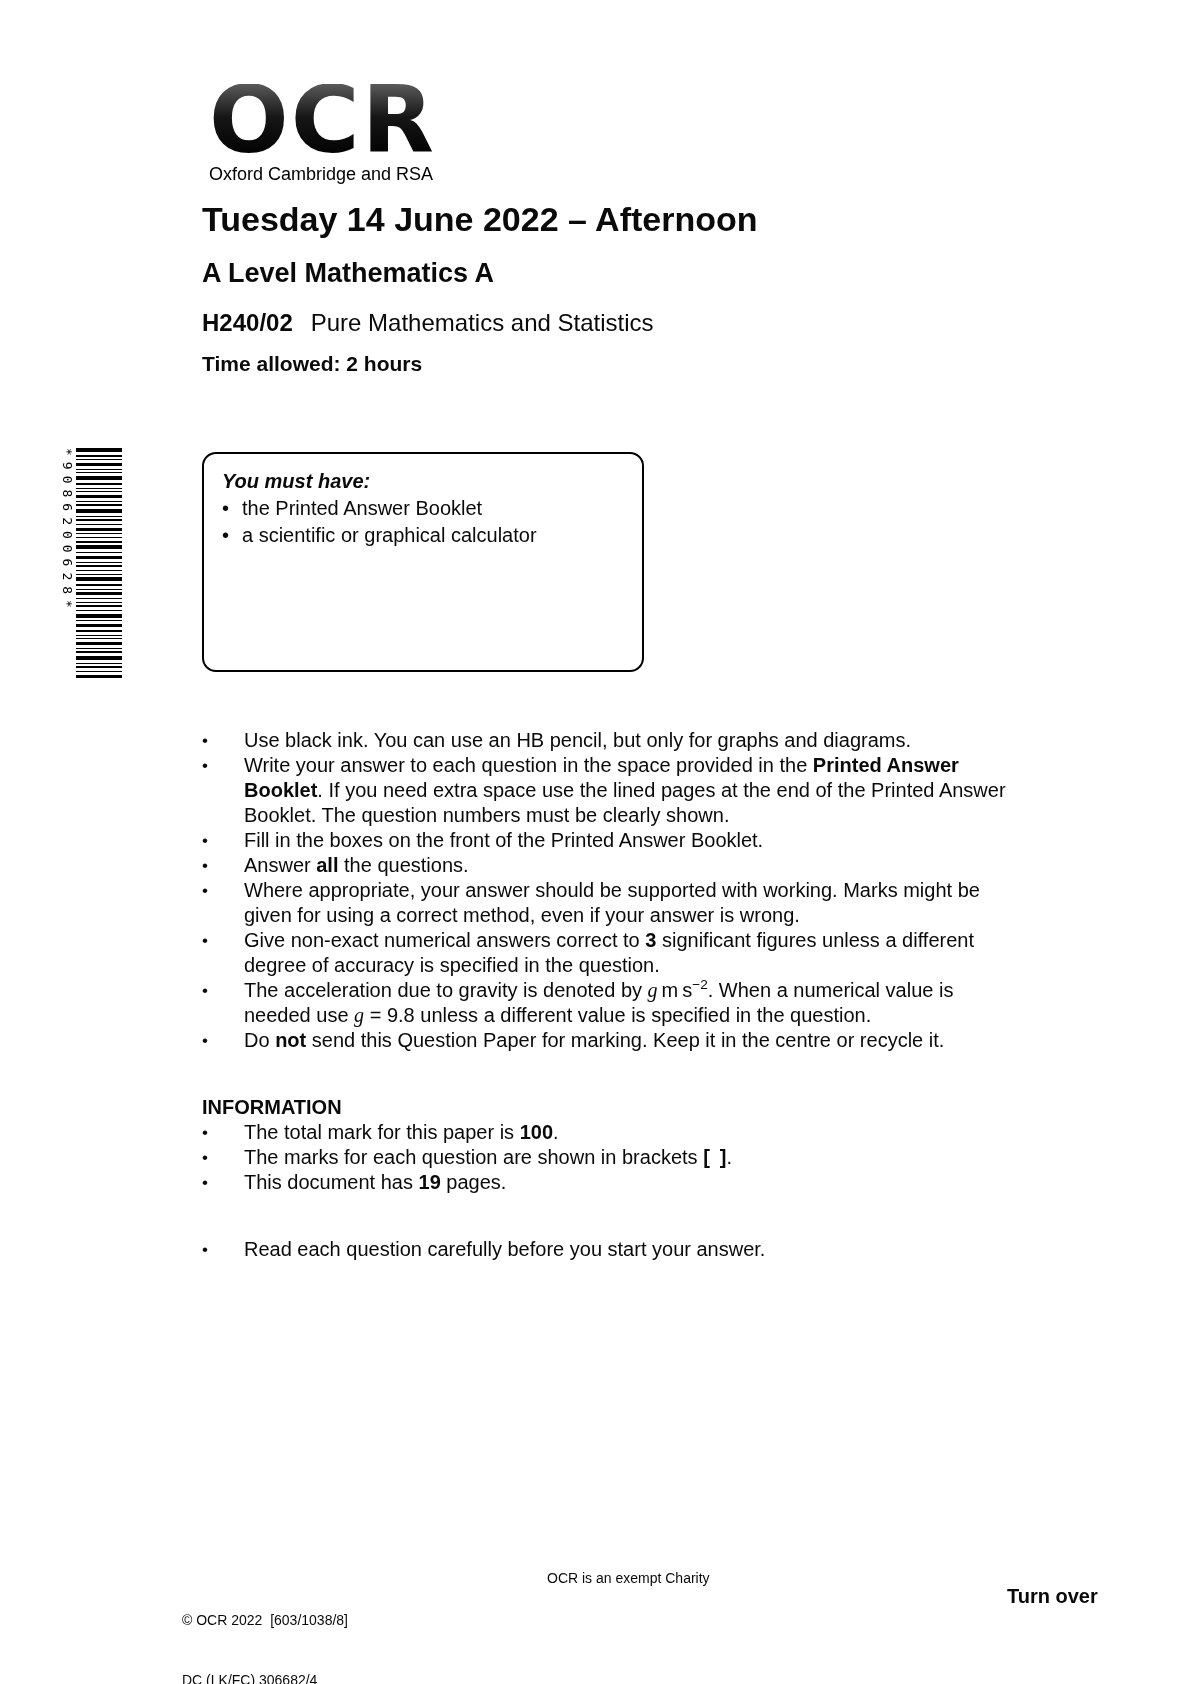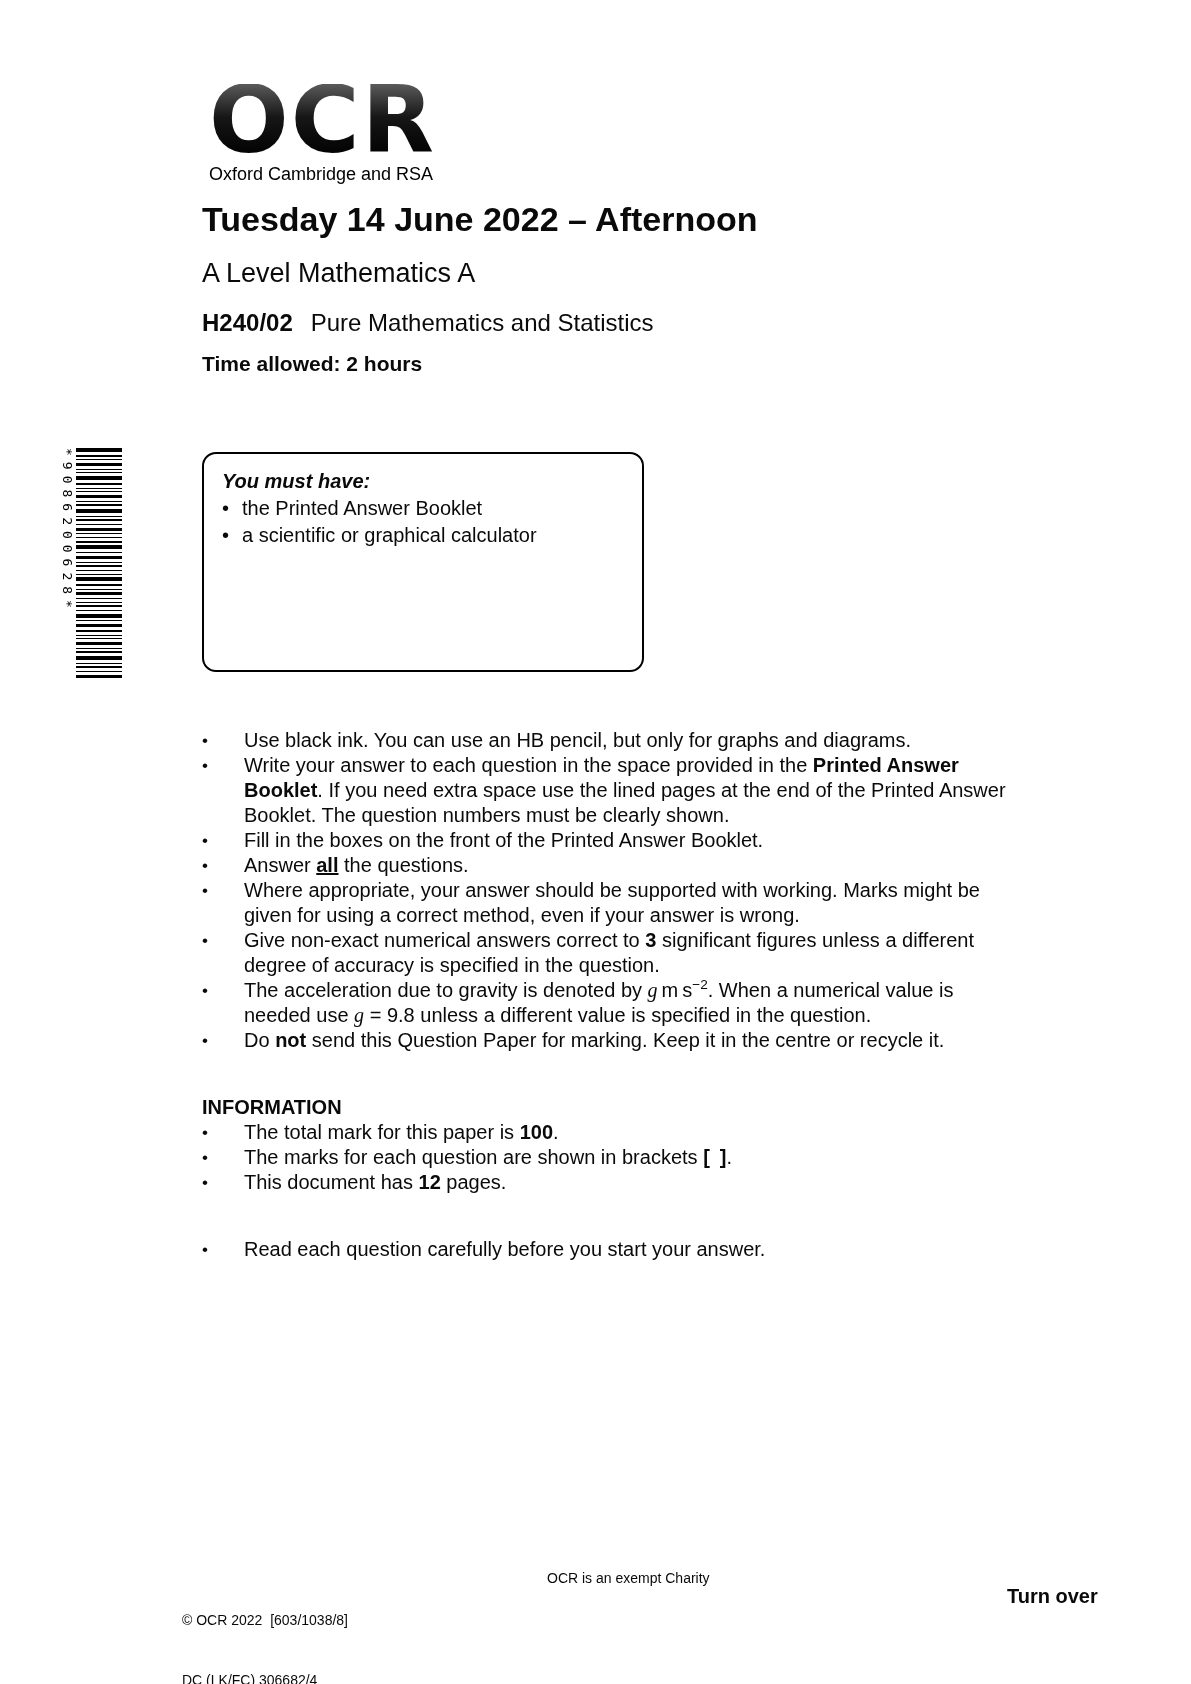--- a/index.html
+++ b/index.html
@@ -27,21 +27,21 @@
     background-clip: text;
     -webkit-text-fill-color: transparent;
     display: inline-block;
     transform: scaleX(1.02);
     transform-origin: left;
   }
   .logo-tagline { font-size: 18px; line-height: 22px; color: #000; margin-top: 5px; }
 
   
   .doc-title { position: absolute; left: 178px; top: 200px; font-size: 34px; font-weight: bold; letter-spacing: 0px; }
-  .doc-qualification { position: absolute; left: 178px; top: 258px; font-size: 27px; font-weight: normal; }
+  .doc-qualification { position: absolute; left: 178px; top: 258px; font-size: 27px; font-weight: bold; }
   .doc-paper-line { position: absolute; left: 178px; top: 309px; font-size: 24px; }
   .doc-paper-line .code { font-weight: bold; margin-right: 18px; }
   .doc-time { position: absolute; left: 178px; top: 352px; font-size: 21px; font-weight: bold; }
 
   
   .barcode { position: absolute; left: 36px; top: 448px; width: 62px; height: 230px; }
   .barcode-label {
     position: absolute; left: 0; top: 0; height: 230px;
     writing-mode: vertical-rl; text-orientation: sideways;
     font-family: "DejaVu Sans Mono", monospace;
@@ -175,21 +175,21 @@
         <div class="bullet">
           <span class="marker">•</span>
           <span class="bullet-text"><span>Write your answer to each question in the space provided in the </span><span style="font-weight: bold;">Printed Answer Booklet</span><span>. If you need extra space use the lined pages at the end of the Printed Answer Booklet. The question numbers must be clearly shown.</span></span>
         </div>
         <div class="bullet">
           <span class="marker">•</span>
           <span class="bullet-text"><span>Fill in the boxes on the front of the Printed Answer Booklet.</span></span>
         </div>
         <div class="bullet">
           <span class="marker">•</span>
-          <span class="bullet-text"><span>Answer </span><span style="font-weight: bold; text-decoration: underline;">all</span><span> the questions.</span></span>
+          <span class="bullet-text"><span>Answer </span><span style="font-weight: bold;">all</span><span> the questions.</span></span>
         </div>
         <div class="bullet">
           <span class="marker">•</span>
           <span class="bullet-text"><span>Where appropriate, your answer should be supported with working. Marks might be given for using a correct method, even if your answer is wrong.</span></span>
         </div>
         <div class="bullet">
           <span class="marker">•</span>
           <span class="bullet-text"><span>Give non-exact numerical answers correct to </span><span style="font-weight: bold;">3</span><span> significant figures unless a different degree of accuracy is specified in the question.</span></span>
         </div>
         <div class="bullet">
@@ -206,21 +206,21 @@
         <div class="bullet">
           <span class="marker">•</span>
           <span class="bullet-text"><span>The total mark for this paper is </span><span style="font-weight: bold;">100</span><span>.</span></span>
         </div>
         <div class="bullet">
           <span class="marker">•</span>
           <span class="bullet-text"><span>The marks for each question are shown in brackets </span><span style="font-weight: bold;">[ ]</span><span>.</span></span>
         </div>
         <div class="bullet">
           <span class="marker">•</span>
-          <span class="bullet-text"><span>This document has </span><span style="font-weight: bold;">12</span><span> pages.</span></span>
+          <span class="bullet-text"><span>This document has </span><span style="font-weight: bold;">19</span><span> pages.</span></span>
         </div>
       </div>
       <div class="section">
         <div class="bullet">
           <span class="marker">•</span>
           <span class="bullet-text"><span>Read each question carefully before you start your answer.</span></span>
         </div>
       </div>
     </div>
 

